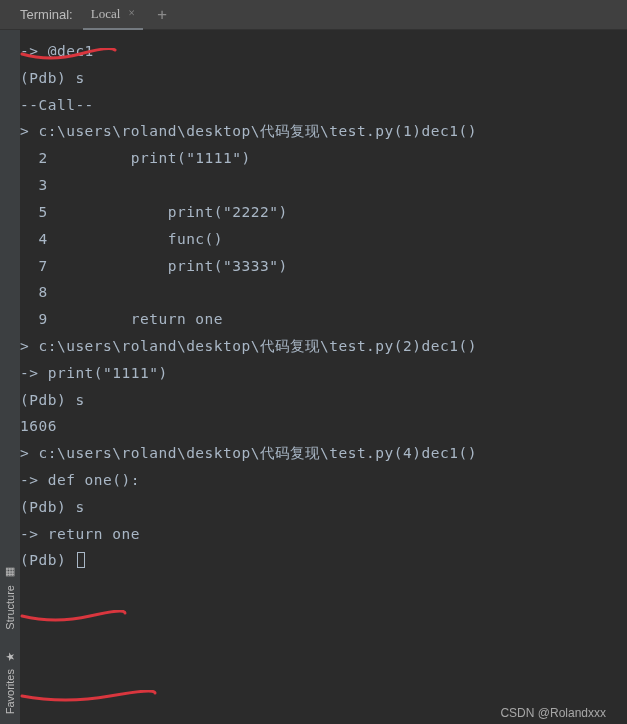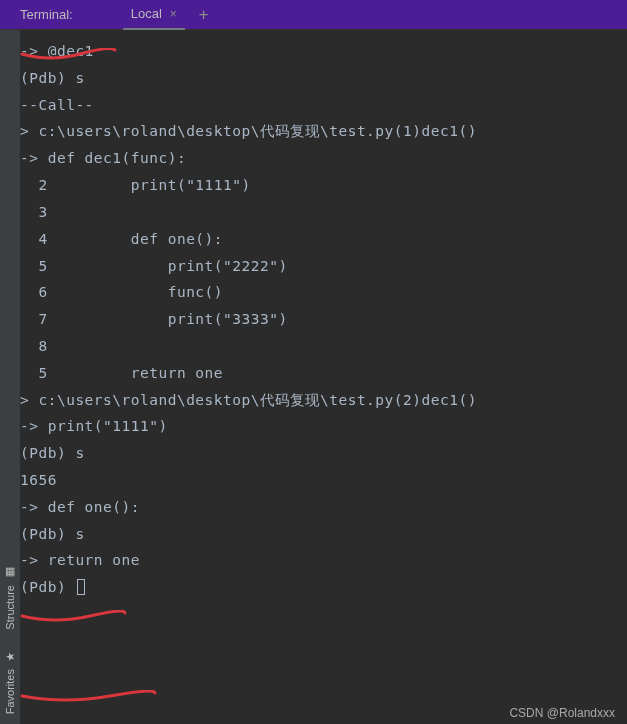--- a/index.html
+++ b/index.html
@@ -13,42 +13,41 @@
       font-size: 14px;
       color: #a9b7c6;
       width: 627px;
       height: 724px;
       position: relative;
       overflow: hidden;
     }
     .tab-bar {
       display: flex;
       align-items: center;
-      background: #4c1d95;
+      background: #404040;
       height: 30px;
       border-bottom: 1px solid #323232;
       padding-left: 20px;
     }
     .tab-title-label {
       color: #bbbbbb;
       padding-right: 10px;
       font-family: "Segoe UI", Arial, sans-serif;
       font-size: 13px;
     }
     .tab {
       display: flex;
       align-items: center;
       padding: 4px 8px;
       color: #bbbbbb;
-      font-family: Liberation Sans, sans-serif;
+      font-family: Liberation Serif, serif;
       font-size: 13px;
       border-bottom: 2px solid #747a80;
       height: 30px;
       gap: 8px;
-      margin-left: 40px;
     }
     .tab .close-icon {
       color: #8a8a8a;
       font-size: 12px;
       cursor: pointer;
     }
     .plus-icon {
       color: #8a8a8a;
       margin-left: 14px;
       font-size: 16px;
@@ -99,21 +98,21 @@
       cursor: pointer;
     }
     .sidebar-icon {
       font-size: 11px;
       writing-mode: horizontal-tb;
       transform: rotate(90deg);
     }
     .watermark {
       position: absolute;
       bottom: 4px;
-      right: 12px;
+      right: 21px;
       color: #d0d0d0;
       font-family: Arial, sans-serif;
       font-size: 12px;
       opacity: 0.75;
     }
     svg.underline {
       position: absolute;
       pointer-events: none;
     }
   </style>
@@ -138,33 +137,32 @@
     <span>Favorites</span>
     <span class="sidebar-icon">★</span>
   </div>
 </div>
 
 <div class="terminal-content">
   <div class="line">-&gt; @dec1</div>
   <div class="line">(Pdb) s</div>
   <div class="line">--Call--</div>
   <div class="line">&gt; c:\users\roland\desktop\代码复现\test.py(1)dec1()</div>
-  <div class="line">-&gt; def dec1(func):</div>
   <div class="line">  2         print("1111")</div>
   <div class="line">  3</div>
-  <div class="line">  4         def one():</div>
   <div class="line">  5             print("2222")</div>
-  <div class="line">  6             func()</div>
+  <div class="line">  4             func()</div>
   <div class="line">  7             print("3333")</div>
   <div class="line">  8</div>
-  <div class="line">  5         return one</div>
+  <div class="line">  9         return one</div>
   <div class="line">&gt; c:\users\roland\desktop\代码复现\test.py(2)dec1()</div>
   <div class="line">-&gt; print("1111")</div>
   <div class="line">(Pdb) s</div>
-  <div class="line">1656</div>
+  <div class="line">1606</div>
+  <div class="line">&gt; c:\users\roland\desktop\代码复现\test.py(4)dec1()</div>
   <div class="line">-&gt; def one():</div>
   <div class="line">(Pdb) s</div>
   <div class="line">-&gt; return one</div>
   <div class="line"><span>(Pdb) </span><span class="cursor"></span></div>
 
   <svg class="underline" style="left:20px; top:18px; width:100px; height:16px;">
     <path d="M 2 6 Q 30 14, 60 6 T 95 2" stroke="#d9363e" stroke-width="3" fill="none" stroke-linecap="round"></path>
   </svg>
   <svg class="underline" style="left:20px; top:580px; width:110px; height:16px;">
     <path d="M 2 6 Q 35 14, 70 6 T 105 3" stroke="#d9363e" stroke-width="3" fill="none" stroke-linecap="round"></path>

